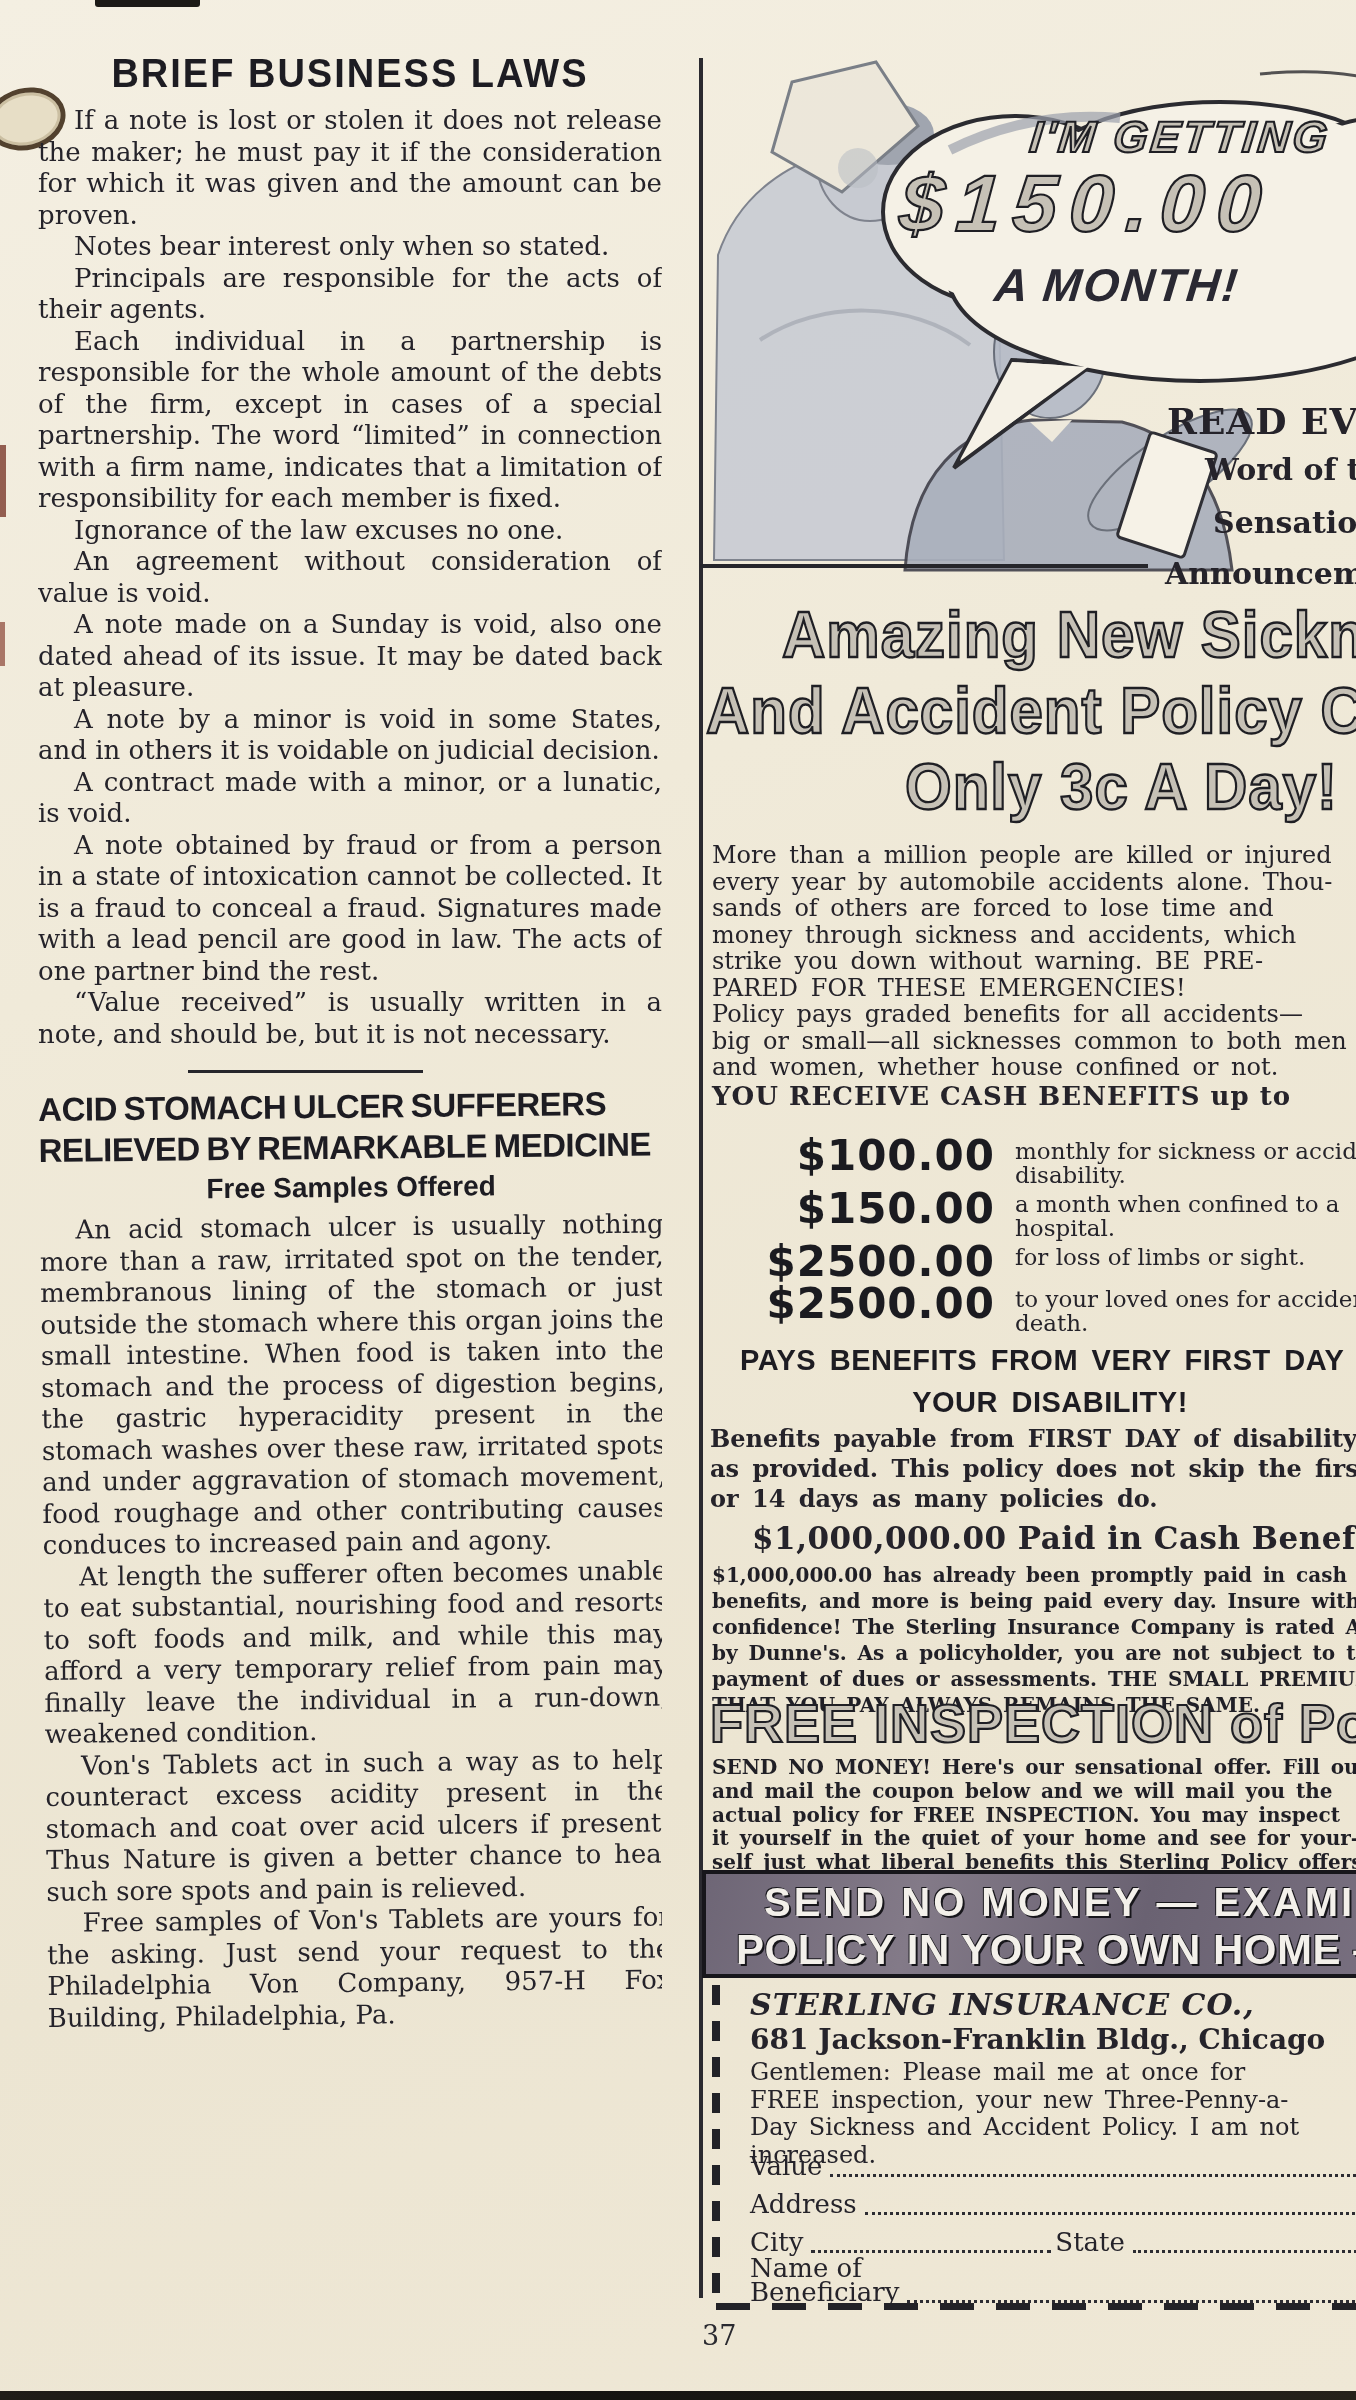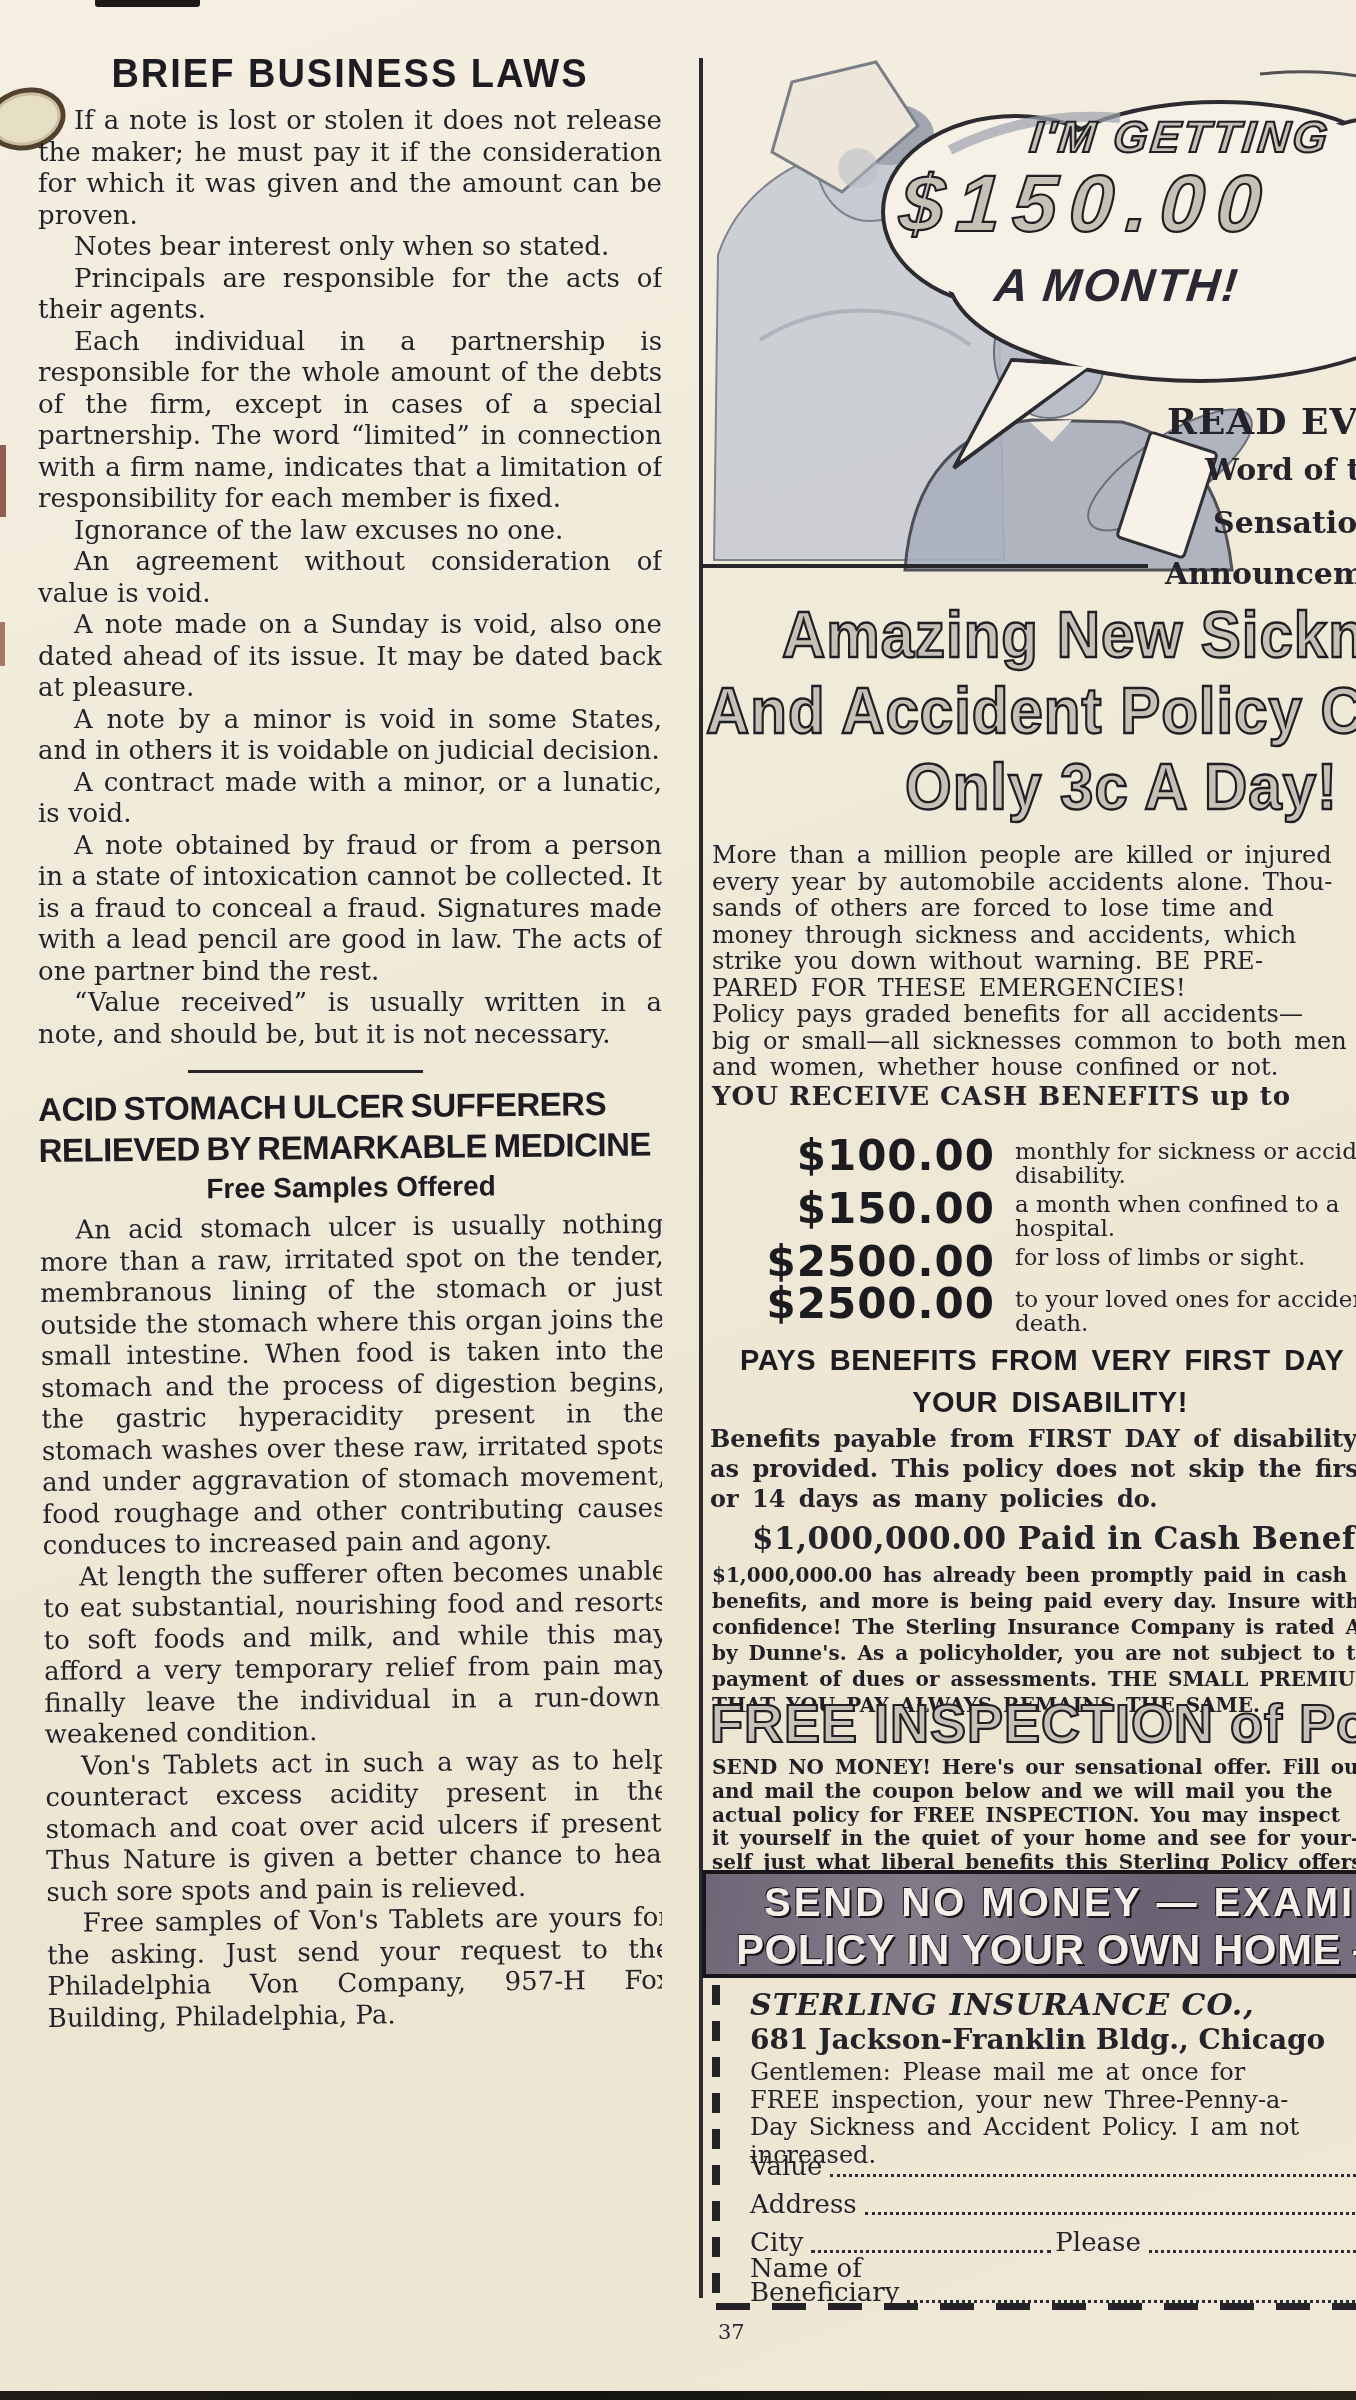--- a/index.html
+++ b/index.html
@@ -67,21 +67,21 @@
   .cdashv{position:absolute;left:12px;top:0;width:8px;height:322px;
           background:repeating-linear-gradient(180deg,#222227 0 20px,transparent 20px 36px);}
   .cdashh{position:absolute;left:16px;top:318px;width:744px;height:7px;
           background:repeating-linear-gradient(90deg,#222227 0 34px,transparent 34px 56px);}
   .ccompany{font-weight:bold;font-size:30px;letter-spacing:1px;}
   .caddr{font-weight:bold;font-size:28px;}
   .cbody{font-size:24px;line-height:27.5px;word-spacing:4px;}
   .crow{position:absolute;display:flex;align-items:flex-end;}
   .clabel{font-size:26px;}
   .cleader{flex:1;border-bottom:3px dotted #2c2c32;height:20px;margin:0 4px 4px 8px;}
-  .pagenum{position:absolute;left:702px;top:2320px;font-size:21px;color:#2a2a30;margin-left:16px;}
+  .pagenum{position:absolute;left:702px;top:2320px;font-size:27px;color:#2a2a30;}
 </style>
 </head>
 <body>
 
 <div class="page">
 
   <div class="topbar"></div>
   <div class="hole"></div>
   <div class="redmark1"></div>
   <div class="redmark2"></div>
@@ -265,21 +265,21 @@
         <span class="clabel">Value</span>
         <span class="cleader"></span>
       </div>
       <div class="crow" style="left:50px;top:204px;width:706px;">
         <span class="clabel">Address</span>
         <span class="cleader"></span>
       </div>
       <div class="crow" style="left:50px;top:242px;width:706px;">
         <span class="clabel">City</span>
         <span class="cleader" style="max-width:240px;"></span>
-        <span class="clabel">Please</span>
+        <span class="clabel">State</span>
         <span class="cleader"></span>
       </div>
       <div class="abs clabel" style="left:50px;top:268px;">Name of</div>
       <div class="crow" style="left:50px;top:292px;width:706px;">
         <span class="clabel">Beneficiary</span>
         <span class="cleader"></span>
       </div>
       <div class="cdashh"></div>
     </div>
   </div>

